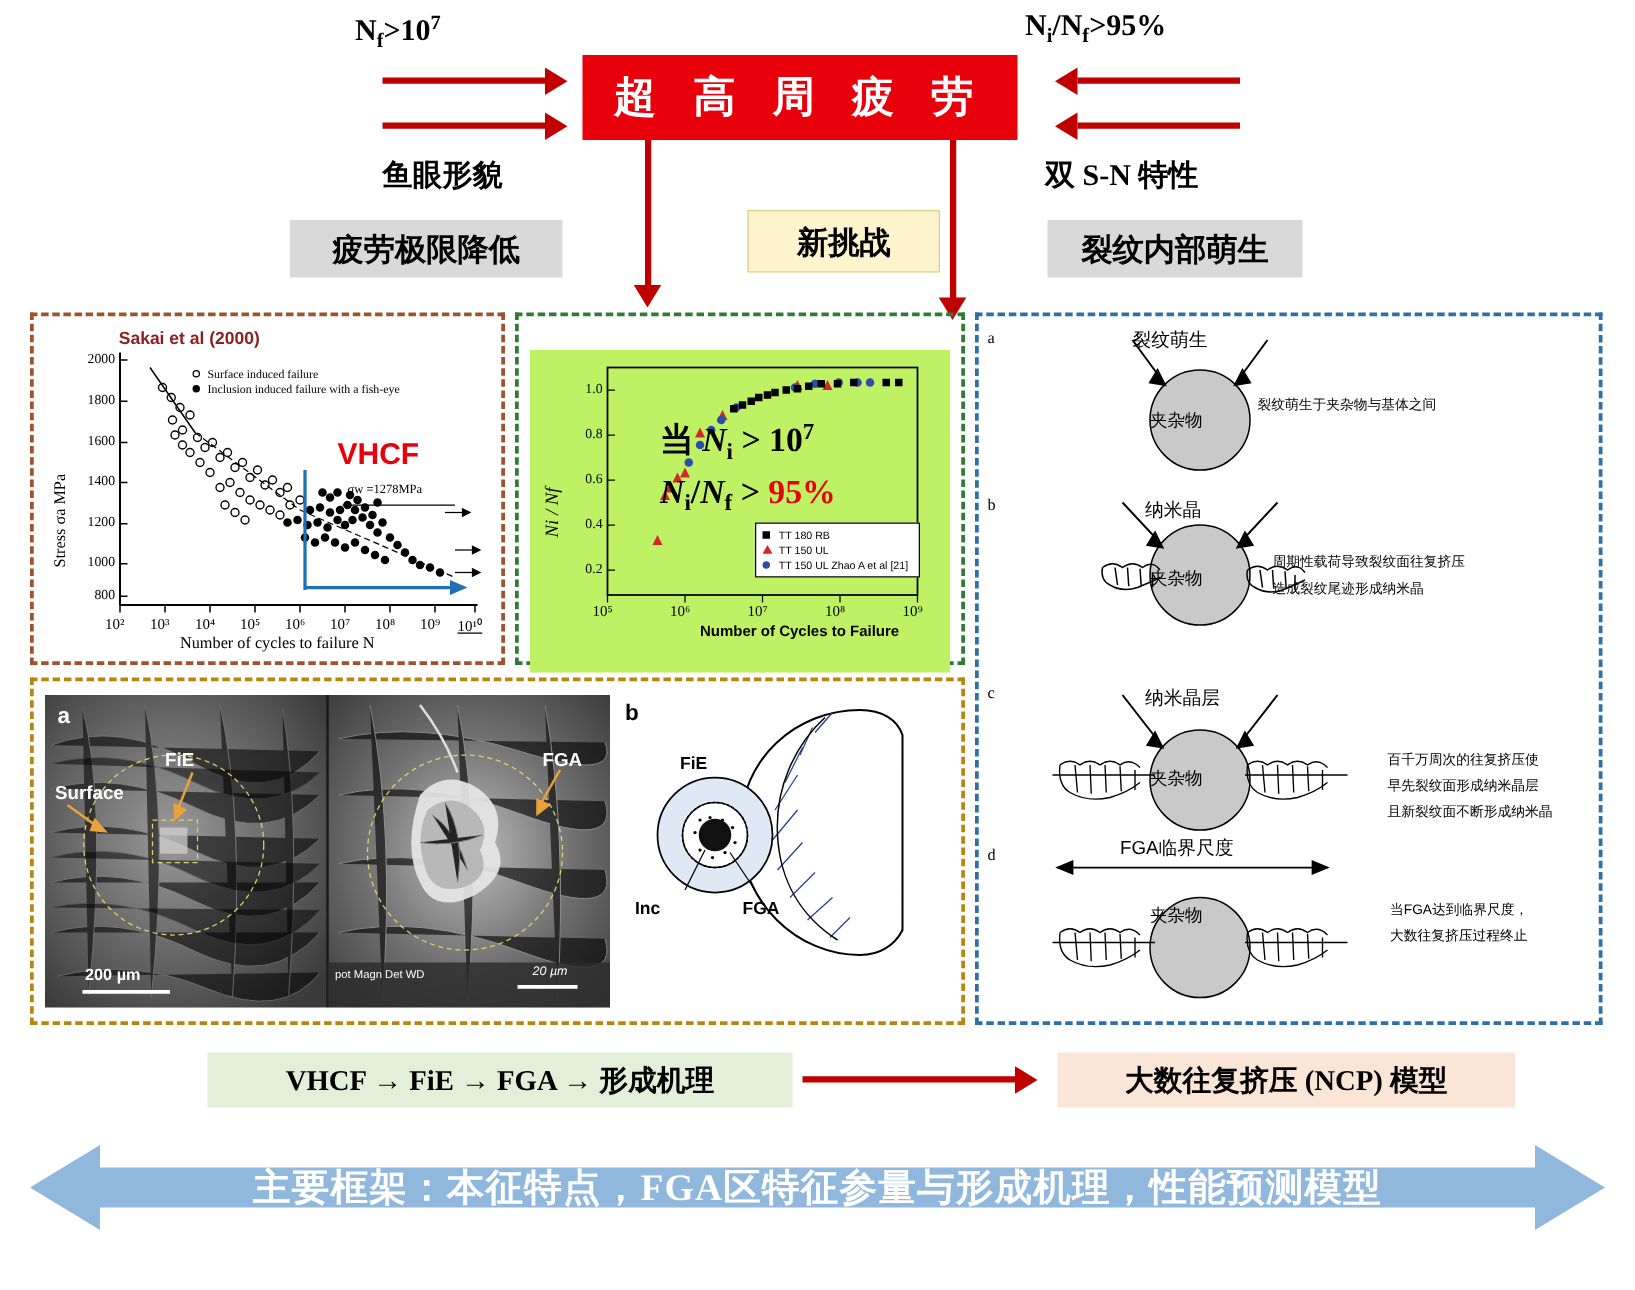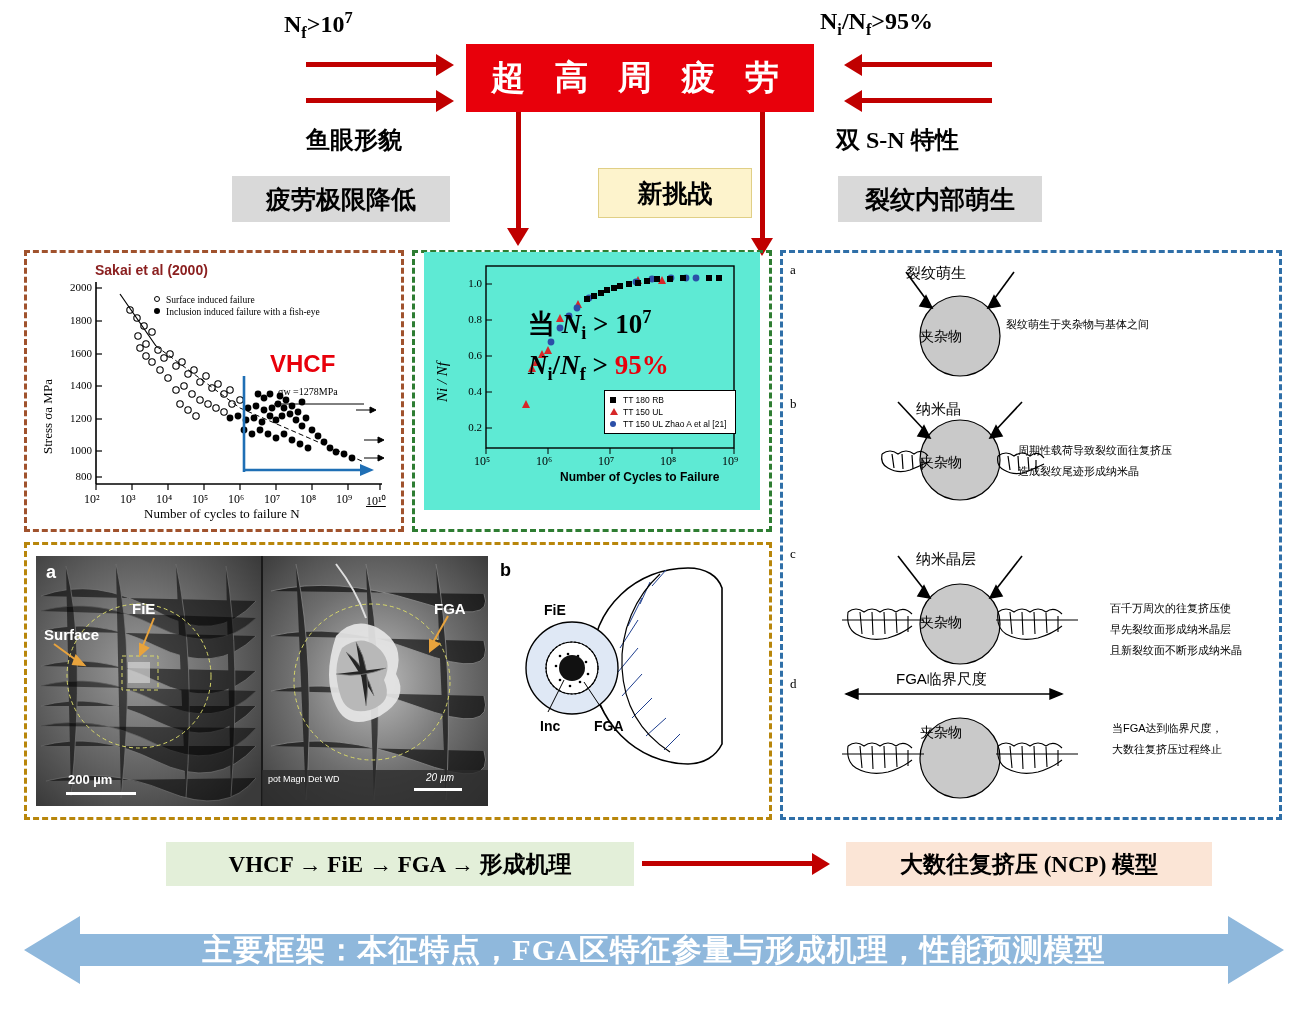--- a/index.html
+++ b/index.html
@@ -47,21 +47,21 @@
   .tickx{position:absolute;font-size:12px;font-family:"Liberation Serif",serif;}
   .ticky{position:absolute;font-size:11px;text-align:right;font-family:"Liberation Serif",serif;}
   .axlabel{position:absolute;font-size:13px;font-family:"Liberation Serif",serif;padding-left:24px;}
   .ylabel-rot{position:absolute;transform:rotate(-90deg);transform-origin:left top;font-size:13px;white-space:nowrap;}
   .leg1{position:absolute;font-size:9.5px;font-family:"Liberation Serif",serif;line-height:12px;}
   .mk-o{position:absolute;width:6px;height:6px;border:1.2px solid #000;border-radius:50%;box-sizing:border-box;}
   .mk-f{position:absolute;width:6px;height:6px;background:#000;border-radius:50%;}
   .vhcf{position:absolute;color:#e8000b;font-weight:bold;font-size:24px;font-family:"Liberation Sans",sans-serif;}
 
   
-  .c2{position:absolute;left:424px;top:252px;width:336px;height:258px;background:#5eead4;}
+  .c2{position:absolute;left:424px;top:280px;width:336px;height:258px;background:#bef264;}
   .c2 .eq{position:absolute;font-weight:bold;font-family:"Liberation Serif",serif;}
   .legbox{position:absolute;border:1px solid #000;background:#fff;font-size:8.5px;line-height:12px;padding:3px 4px;font-family:"Liberation Sans",sans-serif;}
 
   
   .sem{position:absolute;left:36px;top:556px;width:452px;height:250px;background:#555;overflow:hidden;}
   .sem-label{position:absolute;color:#fff;font-weight:bold;font-size:15px;font-family:"Liberation Sans",sans-serif;}
   .scalebar{position:absolute;background:#fff;height:3px;}
 
   
   .schem{position:absolute;left:500px;top:556px;width:262px;height:252px;background:#fff;}
@@ -506,21 +506,21 @@
         <circle cx="82" cy="112" r="1.3"></circle>
     </g>
     <circle cx="72" cy="112" r="13" fill="#111"></circle>
 
     <line x1="48" y1="156" x2="64" y2="124" stroke="#000" stroke-width="1"></line>
     <line x1="104" y1="156" x2="84" y2="126" stroke="#000" stroke-width="1"></line>
   </svg>
   <div style="position:absolute;left:0px;top:4px;font-size:18px;font-weight:bold;font-family:'Liberation Sans',sans-serif;">b</div>
   <div class="inc-label" style="left:44px;top:46px;font-weight:bold;">FiE</div>
   <div class="inc-label" style="left:94px;top:162px;font-weight:bold;">FGA</div>
-  <div class="inc-label" style="left:40px;top:162px;font-weight:bold;">Inc</div>
+  <div class="inc-label" style="left:8px;top:162px;font-weight:bold;">Inc</div>
 </div>
 
 <div class="rlet" style="left:790px;top:262px;">a</div>
 <svg class="abs" style="left:840px;top:258px;" width="230" height="120">
   <circle cx="120" cy="78" r="40" fill="#c9c9c9" stroke="#000" stroke-width="1.2"></circle>
   <g stroke="#000" stroke-width="1.6" fill="#000">
     <line x1="66" y1="14" x2="88" y2="44"></line>
       <polygon points="86,38 92,50 80,48"></polygon>
     <line x1="174" y1="14" x2="152" y2="44"></line>
       <polygon points="154,38 148,50 160,48"></polygon>

